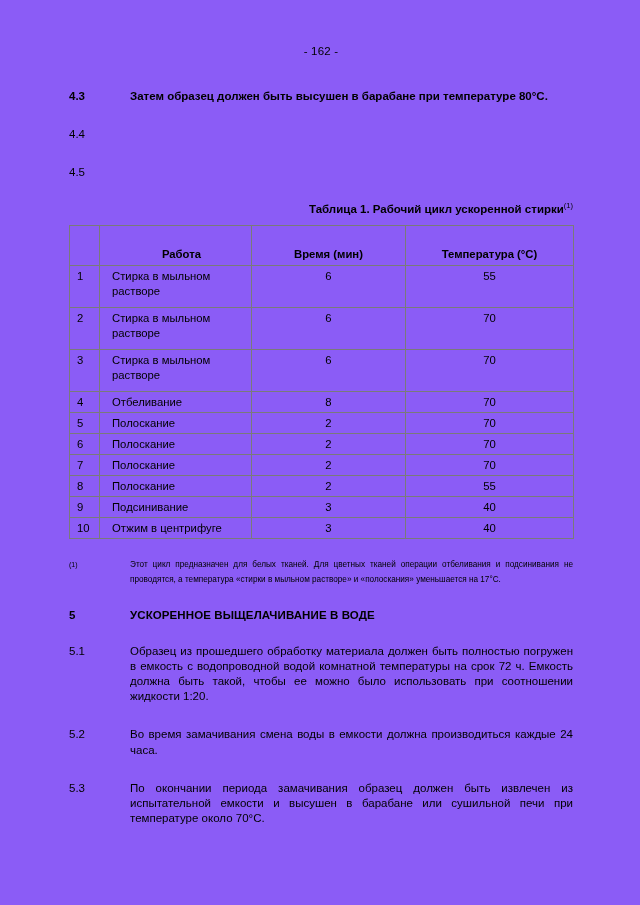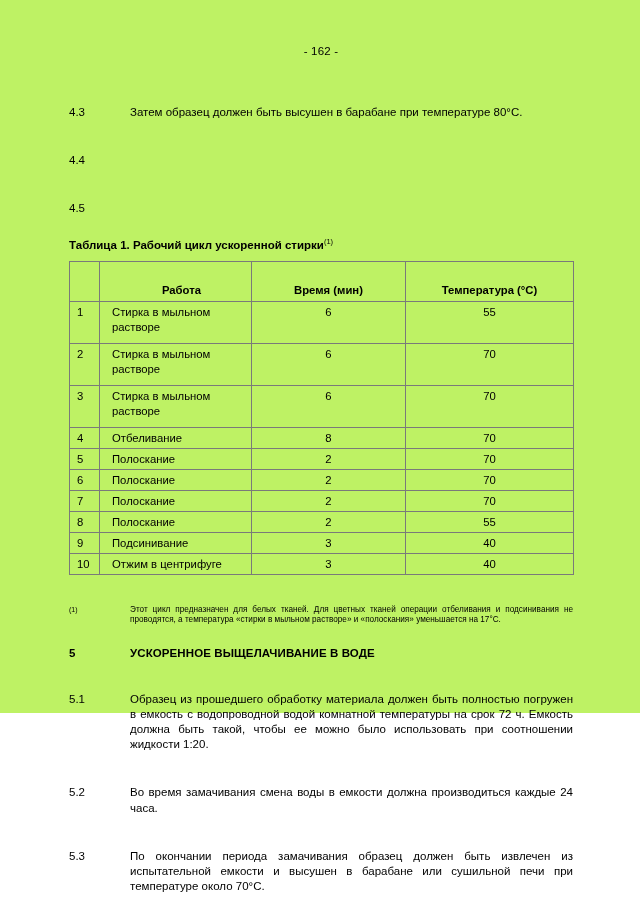--- a/index.html
+++ b/index.html
@@ -10,58 +10,59 @@
   body {
     width: 640px;
     height: 905px;
     font-family: "Liberation Sans", sans-serif;
     color: #000000;
     overflow: hidden;
   }
   .page {
     position: relative;
     width: 640px;
-    height: 713px;
-    background: #bef264;
+    height: 905px;
+    background: #8b5cf6;
     box-sizing: border-box;
   }
   .content {
     position: absolute;
     left: 69px;
     top: 0;
     width: 504px;
   }
   .page-number {
     text-align: center;
     font-size: 11.5px;
     padding-top: 45px;
     letter-spacing: 0.2px;
   }
   .para {
     display: flex;
     font-size: 11.5px;
     line-height: 15.2px;
     text-align: justify;
-    margin-top: 33px;
+    margin-top: 23px;
   }
   .para .num {
     flex: 0 0 61px;
     text-align: left;
   }
   .para .body {
     flex: 1 1 auto;
     text-align: justify;
     text-justify: inter-word;
     hyphens: none;
   }
   .para.first {
-    margin-top: 48px;
+    margin-top: 32px;
+    font-weight: bold;
   }
   .table-title {
-    text-align: left;
+    text-align: right;
     font-weight: bold;
     font-size: 11.5px;
     margin-top: 22px;
     margin-bottom: 10px;
   }
   .table-title sup {
     font-size: 7.5px;
     font-weight: normal;
     vertical-align: super;
     line-height: 0;
@@ -122,23 +123,23 @@
     line-height: 15px;
     padding-top: 3px !important;
   }
   tr.double td.t-num,
   tr.double td.t-time,
   tr.double td.t-temp {
     line-height: 15px;
   }
   .footnote {
     display: flex;
-    margin-top: 30px;
+    margin-top: 18px;
     font-size: 8.2px;
-    line-height: 10px;
+    line-height: 15px;
   }
   .footnote .fn-mark {
     flex: 0 0 61px;
     font-size: 7px;
     vertical-align: super;
     padding-top: 0px;
   }
   .footnote .fn-body {
     flex: 1 1 auto;
     text-align: justify;

